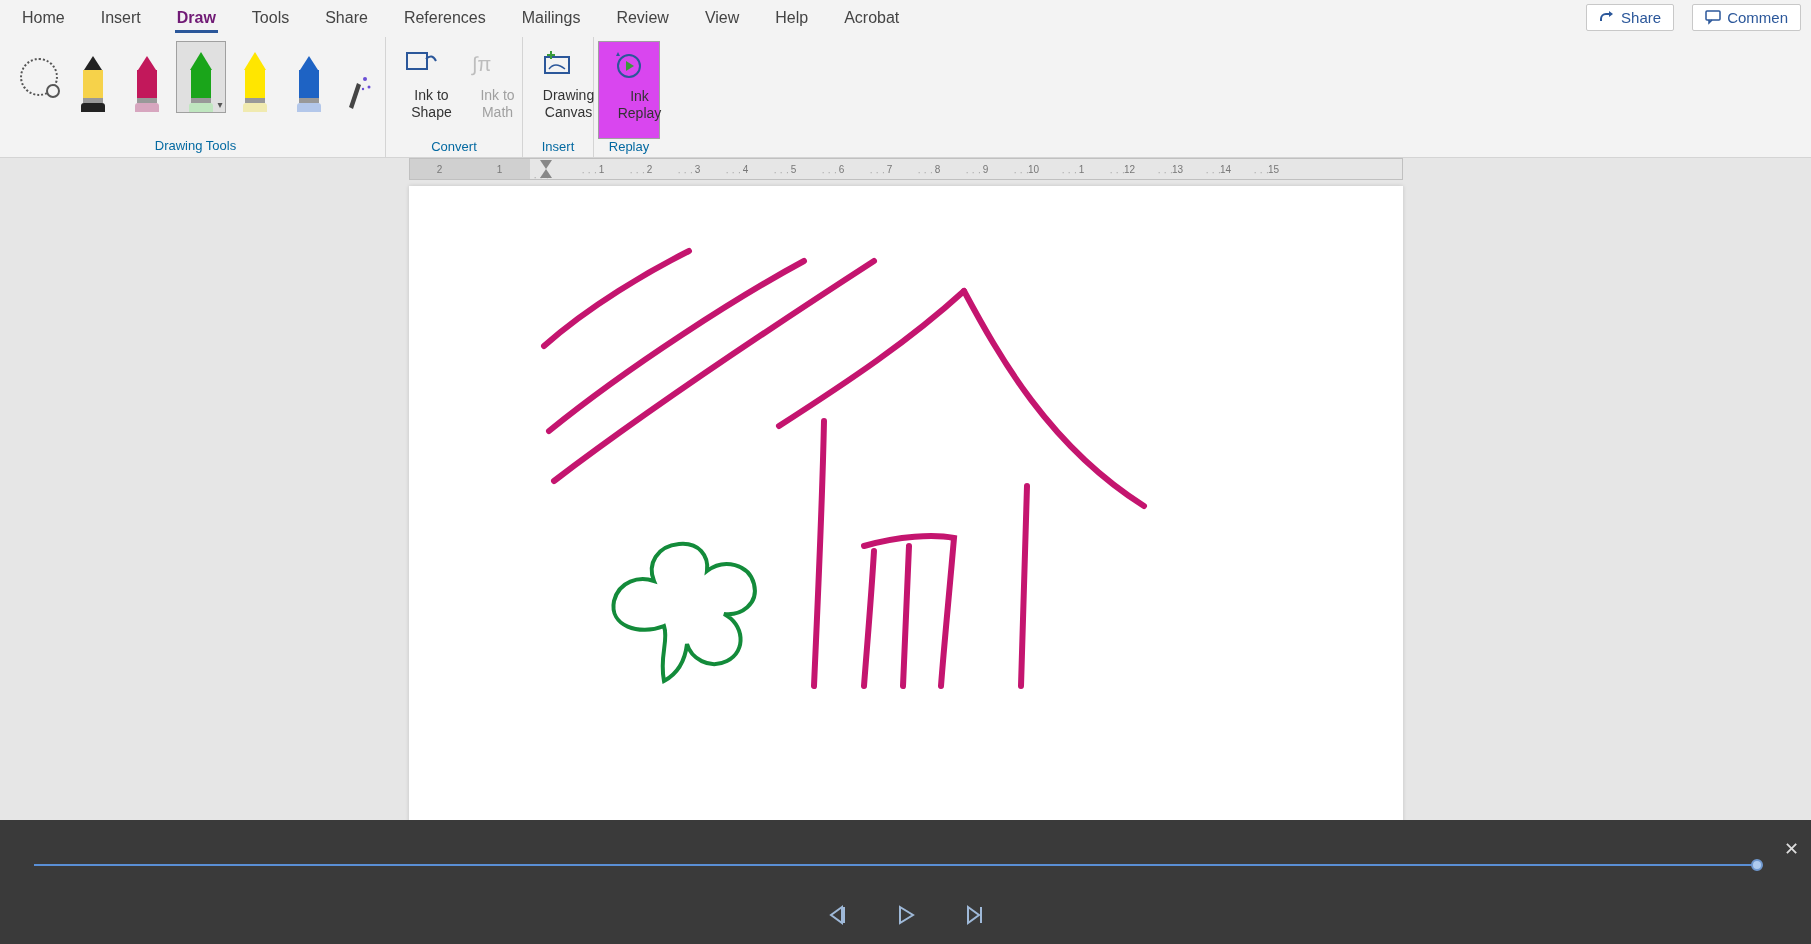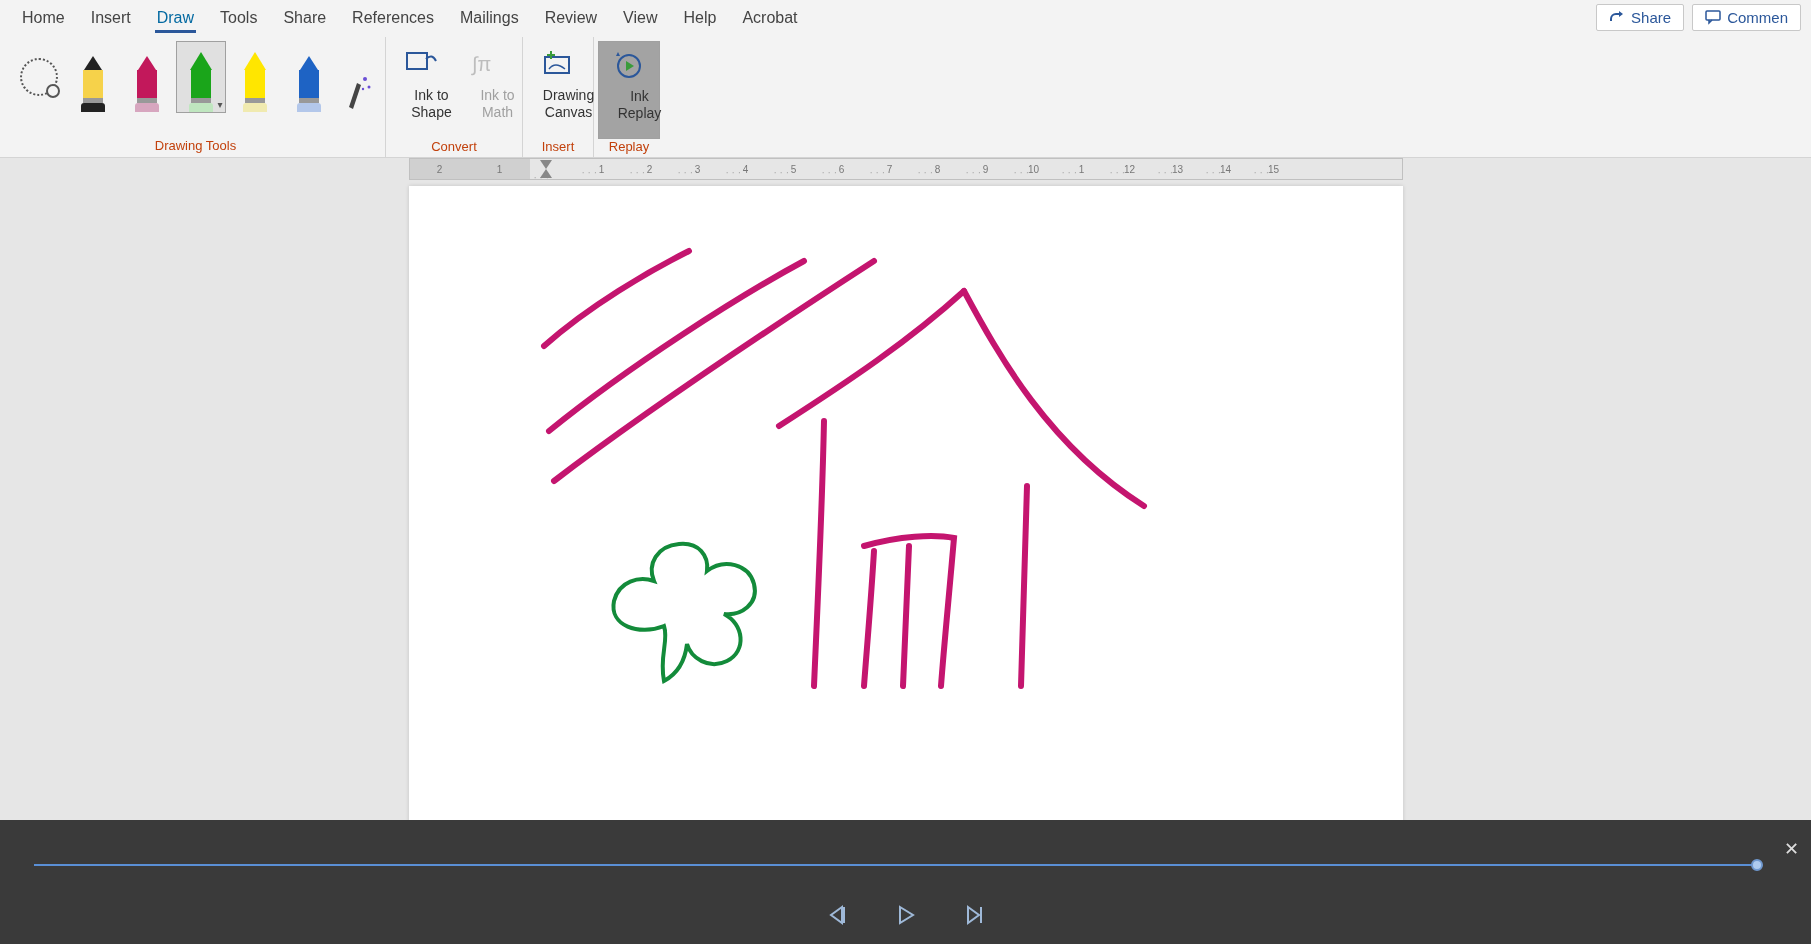--- a/index.html
+++ b/index.html
@@ -15,33 +15,33 @@
     color: #333;
   }
 
   
   .tabstrip {
     background: #f3f3f3;
     height: 34px;
     display: flex;
     align-items: center;
     padding: 0 10px;
-    gap: 2px;
+    gap: 12px;
     border-bottom: 0;
     font-size: 16px;
   }
   .tab {
     padding: 6px 12px 4px 12px;
     color: #444;
     cursor: pointer;
     position: relative;
   }
   .tab.active {
-    color: #0369a1;
-    font-weight: 400;
+    color: #701a75;
+    font-weight: 700;
   }
   .tab.active::after {
     content: "";
     position: absolute;
     left: 10px;
     right: 10px;
     bottom: -2px;
     height: 3px;
     background: #2b579a;
   }
@@ -78,21 +78,21 @@
   .ribbon-group:last-child { border-right: none; }
   .ribbon-group-body {
     flex: 1;
     display: flex;
     align-items: flex-start;
     padding-top: 4px;
     gap: 4px;
   }
   .ribbon-group-label {
     font-size: 13px;
-    color: #c2410c;
+    color: #0369a1;
     padding-bottom: 4px;
   }
 
   
   .pen {
     width: 50px;
     height: 72px;
     border: 1px solid transparent;
     display: flex;
     flex-direction: column;
@@ -172,21 +172,21 @@
     justify-content: flex-start;
     padding-top: 6px;
     font-size: 14px;
     text-align: center;
     line-height: 1.2;
     color: #333;
     cursor: pointer;
   }
   .cmd.disabled { color: #a0a0a0; }
   .cmd.active {
-    background: #a3a3a3;
+    background: #d946ef;
     border: 1px solid #a0a0a0;
   }
   .cmd .cmd-icon {
     width: 34px; height: 34px;
     margin-bottom: 6px;
     display: flex;
     align-items: center;
     justify-content: center;
   }
   .cmd .cmd-label {

